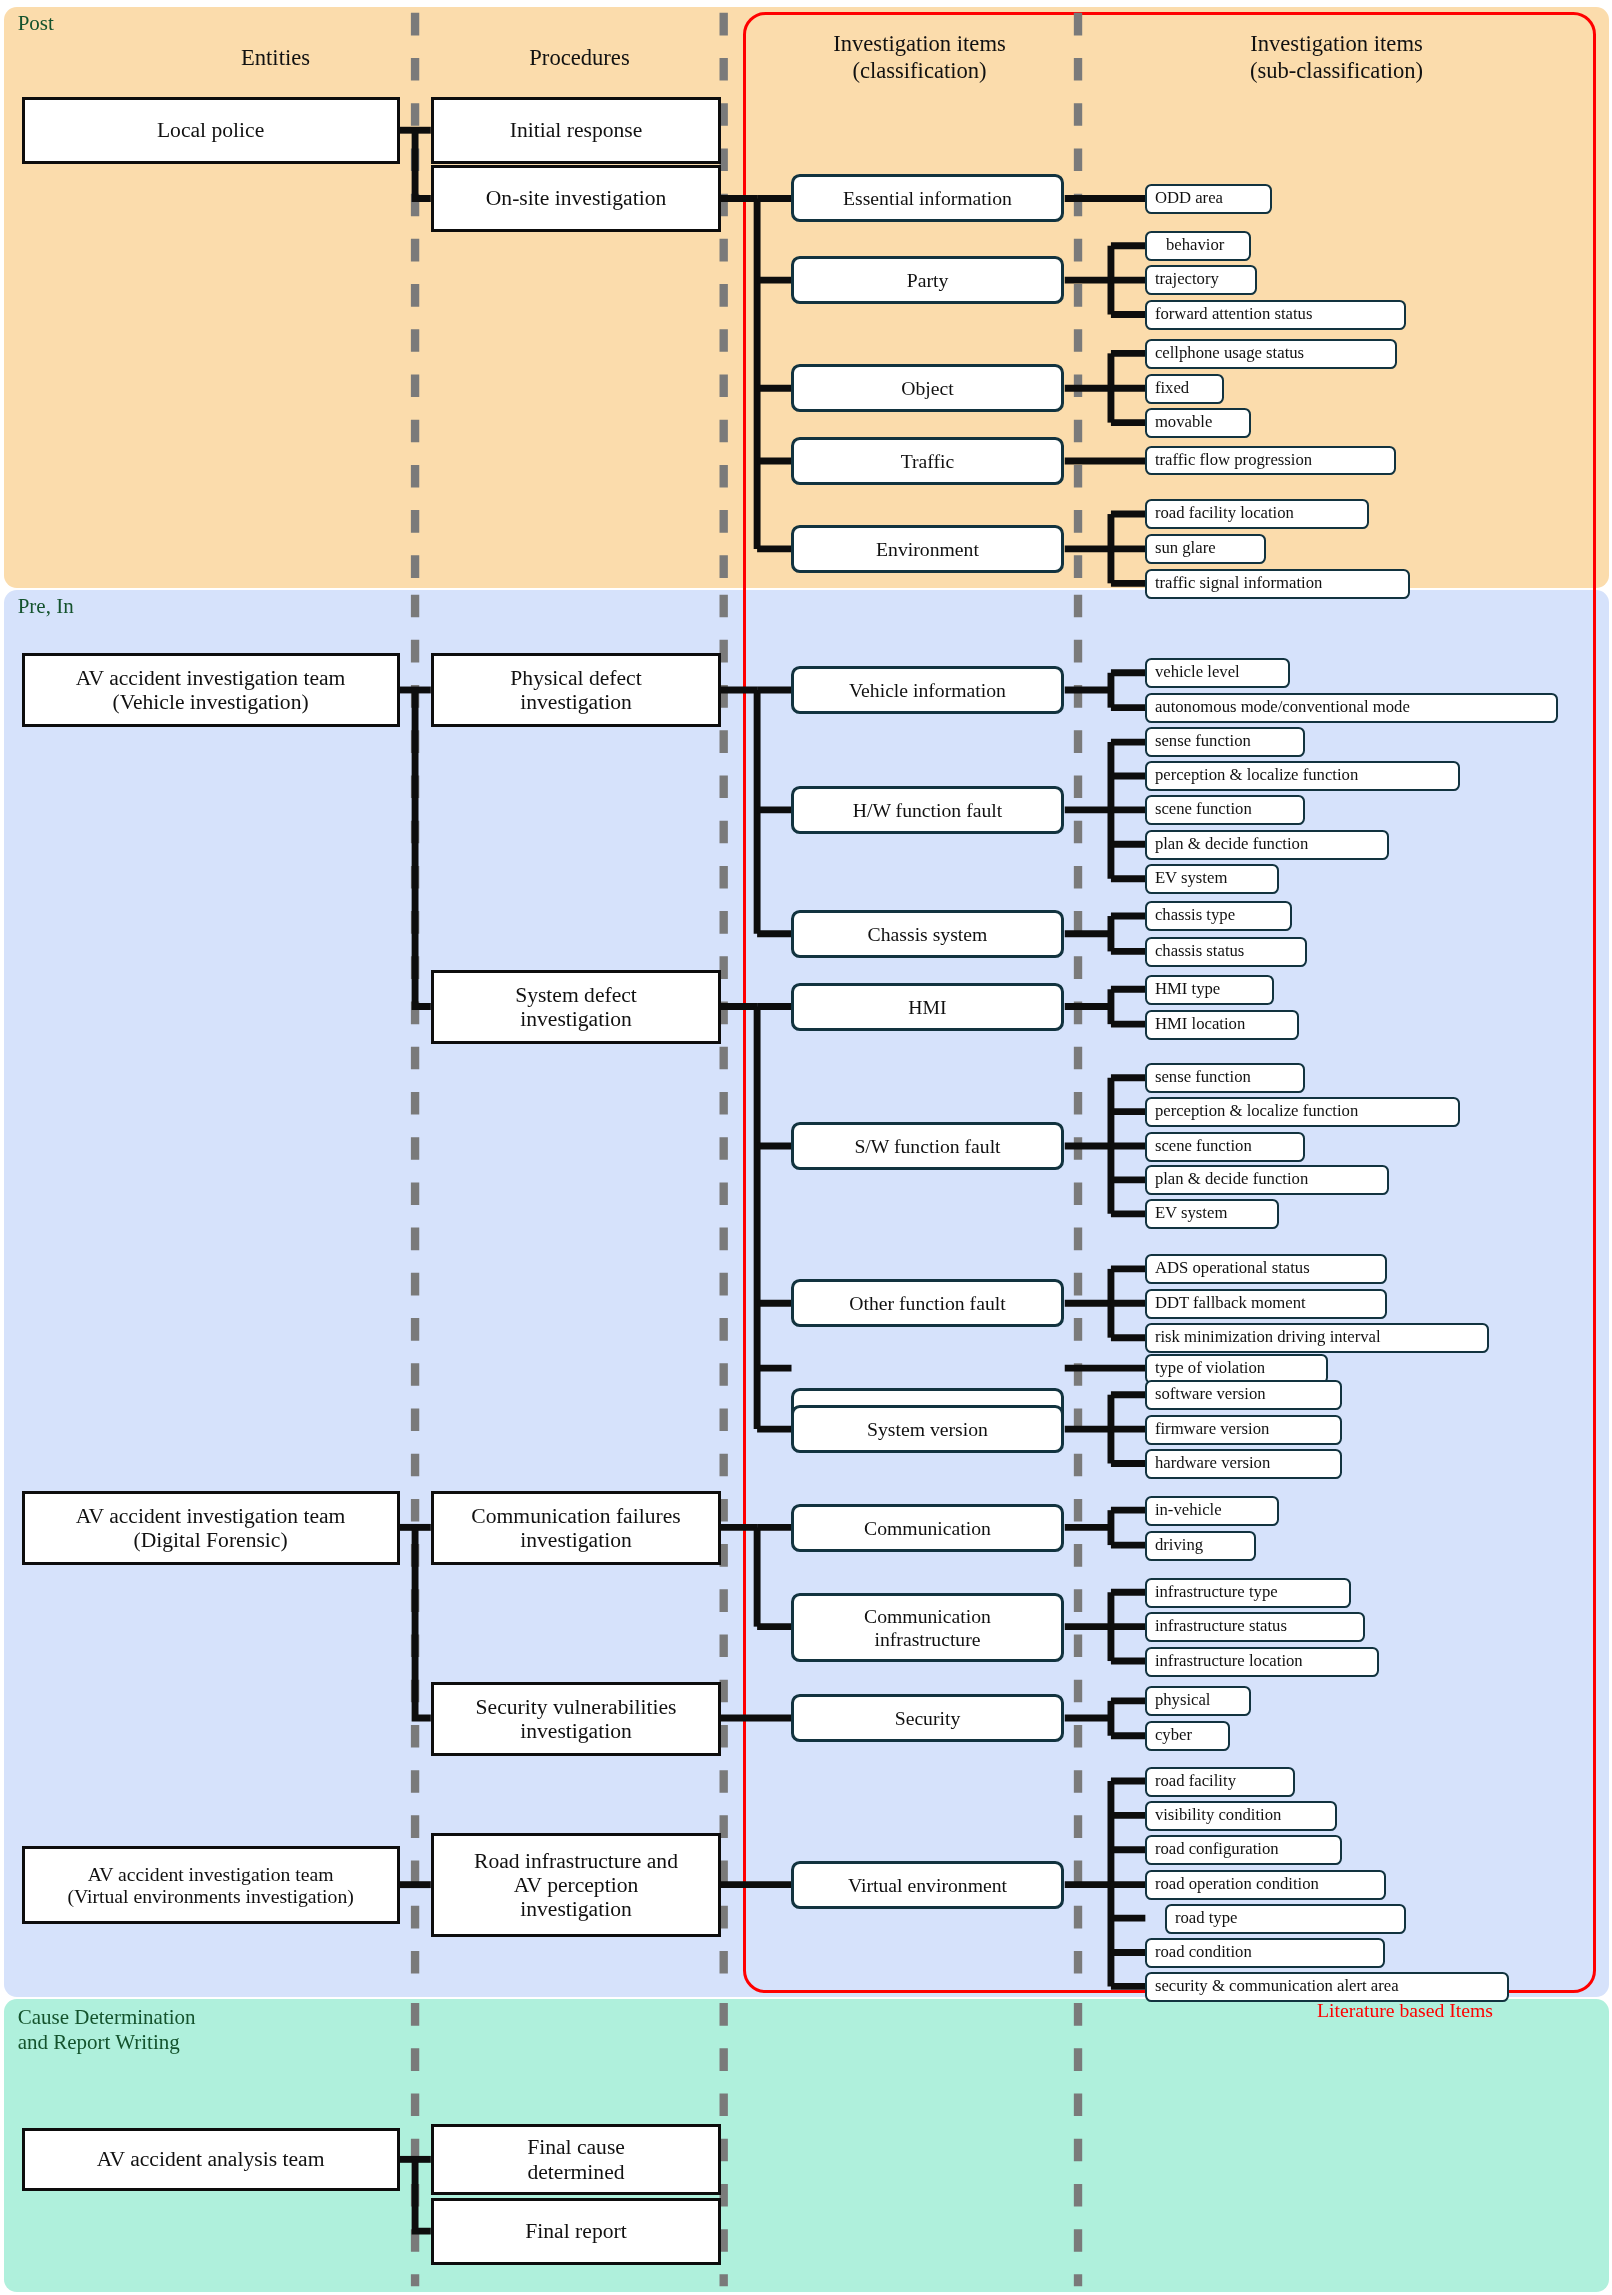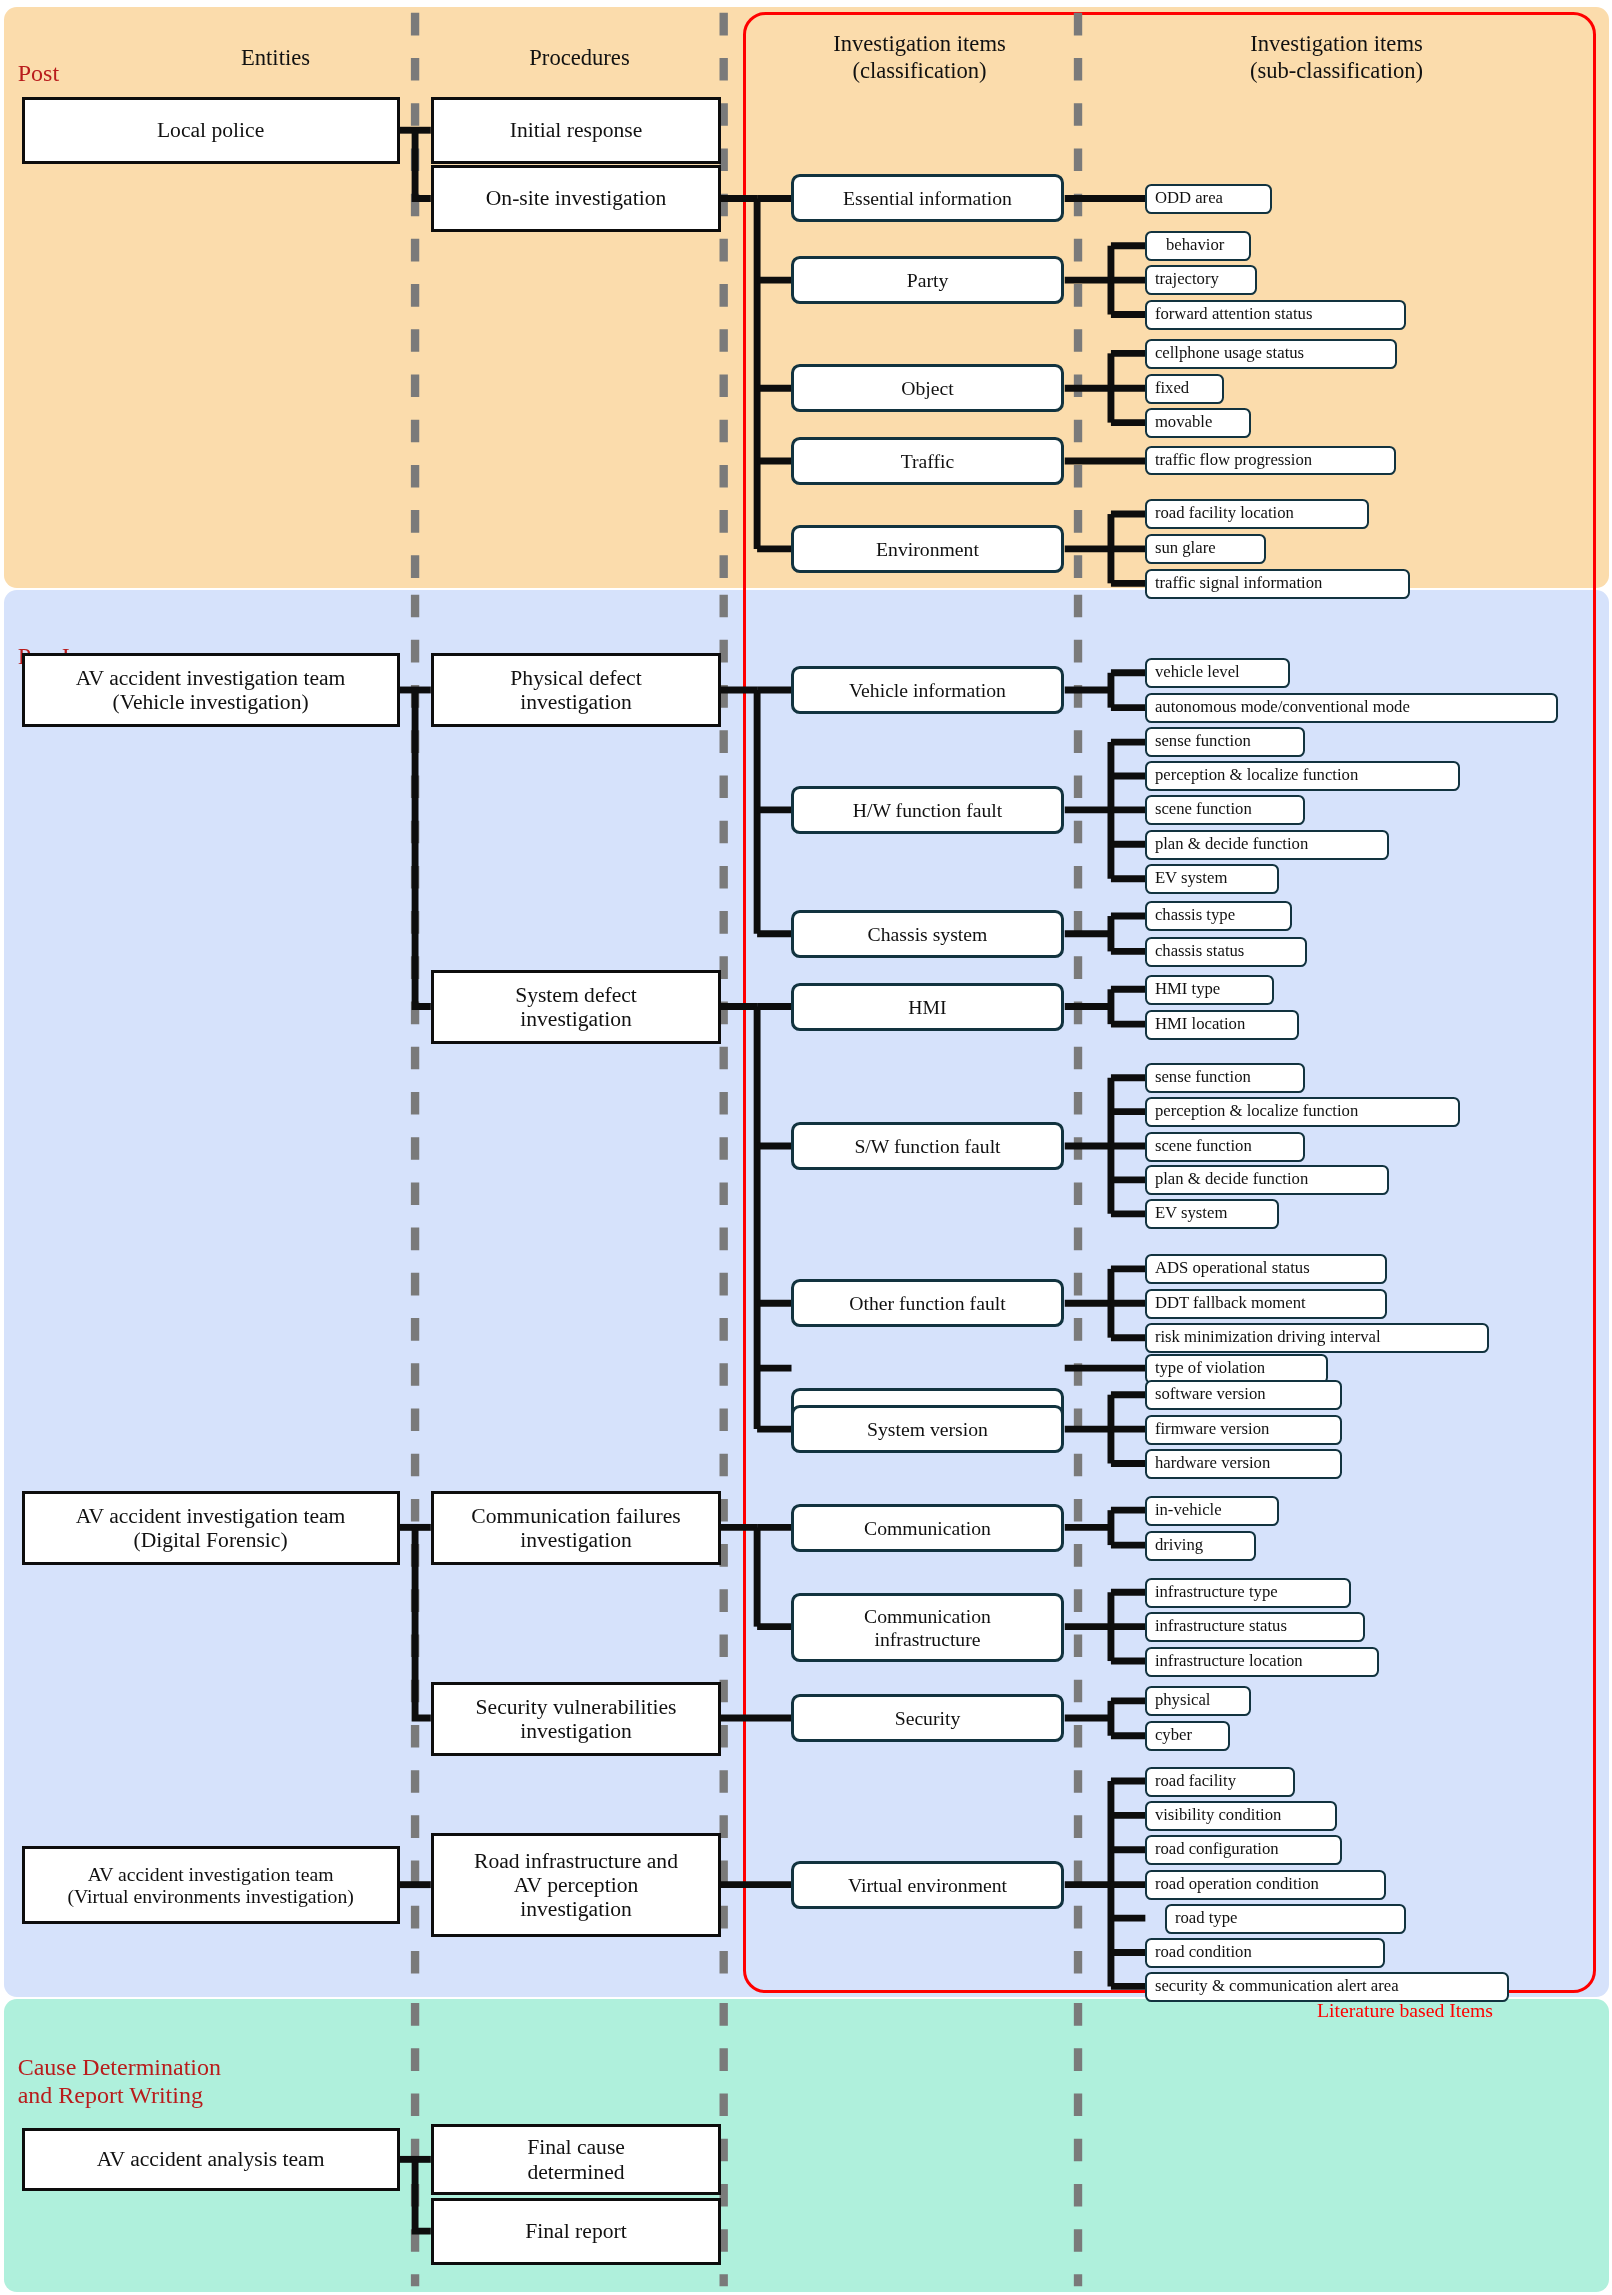--- a/index.html
+++ b/index.html
@@ -3,21 +3,21 @@
 <meta charset="utf-8">
 <style>
   html,body{margin:0;padding:0;background:#ffffff;}
   #root{position:relative;width:1613px;height:2295px;background:#ffffff;
         font-family:"Liberation Serif","DejaVu Serif",serif;}
   svg.layer{position:absolute;left:0;top:0;width:1613px;height:2295px;overflow:visible;}
   .band{position:absolute;border-radius:12.8px;}
   .band-post{background:#FBDCAC;}
   .band-prein{background:#D6E2FB;}
   .band-cause{background:#AFF0DC;}
-  .band-label{position:absolute;font-size:24px;color:#b91c1c;line-height:1.18;white-space:pre;margin-top:48px;}
+  .band-label{position:absolute;font-size:21px;color:#14532d;line-height:1.18;white-space:pre;}
   .colhead{position:absolute;font-size:22.6px;color:#111;text-align:center;line-height:1.2;}
   .node{position:absolute;box-sizing:border-box;display:flex;align-items:center;
         justify-content:center;text-align:center;background:#ffffff;color:#111;line-height:1.12;}
   .sq{border:3.4px solid #0d0d0d;font-size:21.6px;}
   .rnd{border:3.4px solid #12333f;border-radius:8.8px;font-size:19.7px;}
   .sub{border:2.9px solid #12333f;border-radius:6.4px;font-size:16.7px;
        justify-content:flex-start;padding-left:7.9px;text-align:left;}
   .lit{position:absolute;color:#ff0000;font-size:19.7px;white-space:nowrap;}
   .redbox{position:absolute;border:3.9px solid #ff0000;border-radius:22.6px;box-sizing:border-box;
           pointer-events:none;background:transparent;}

